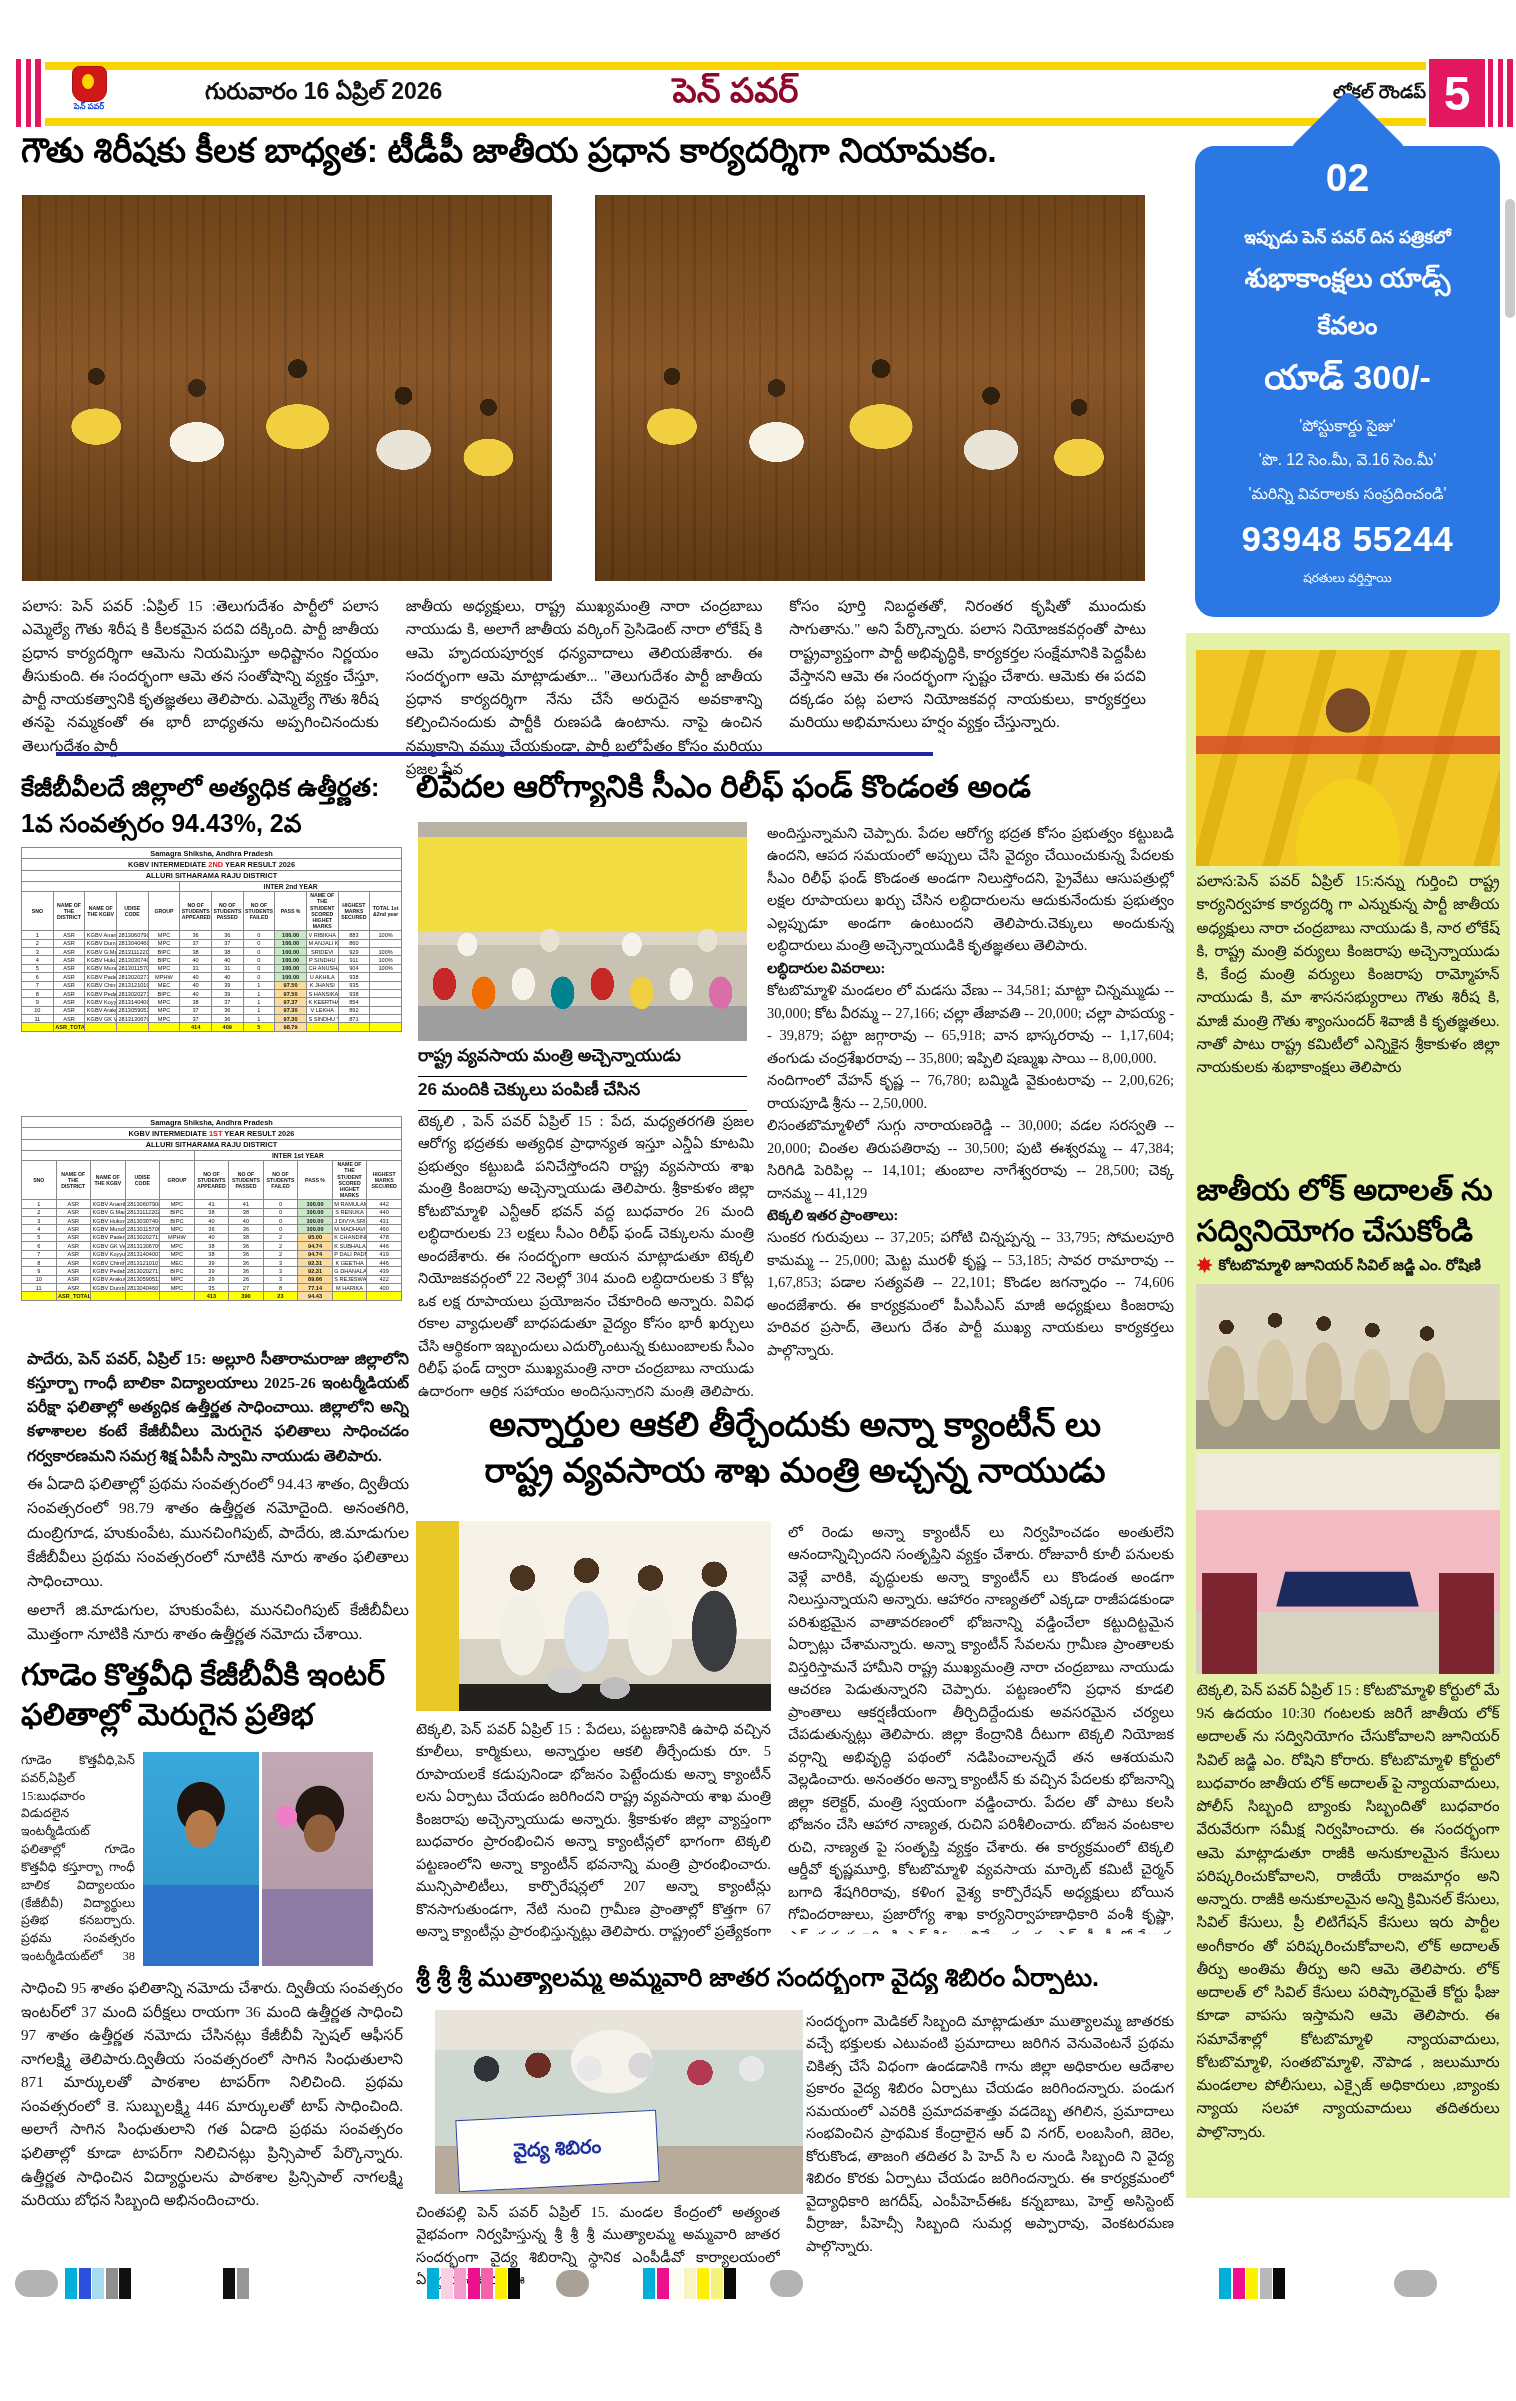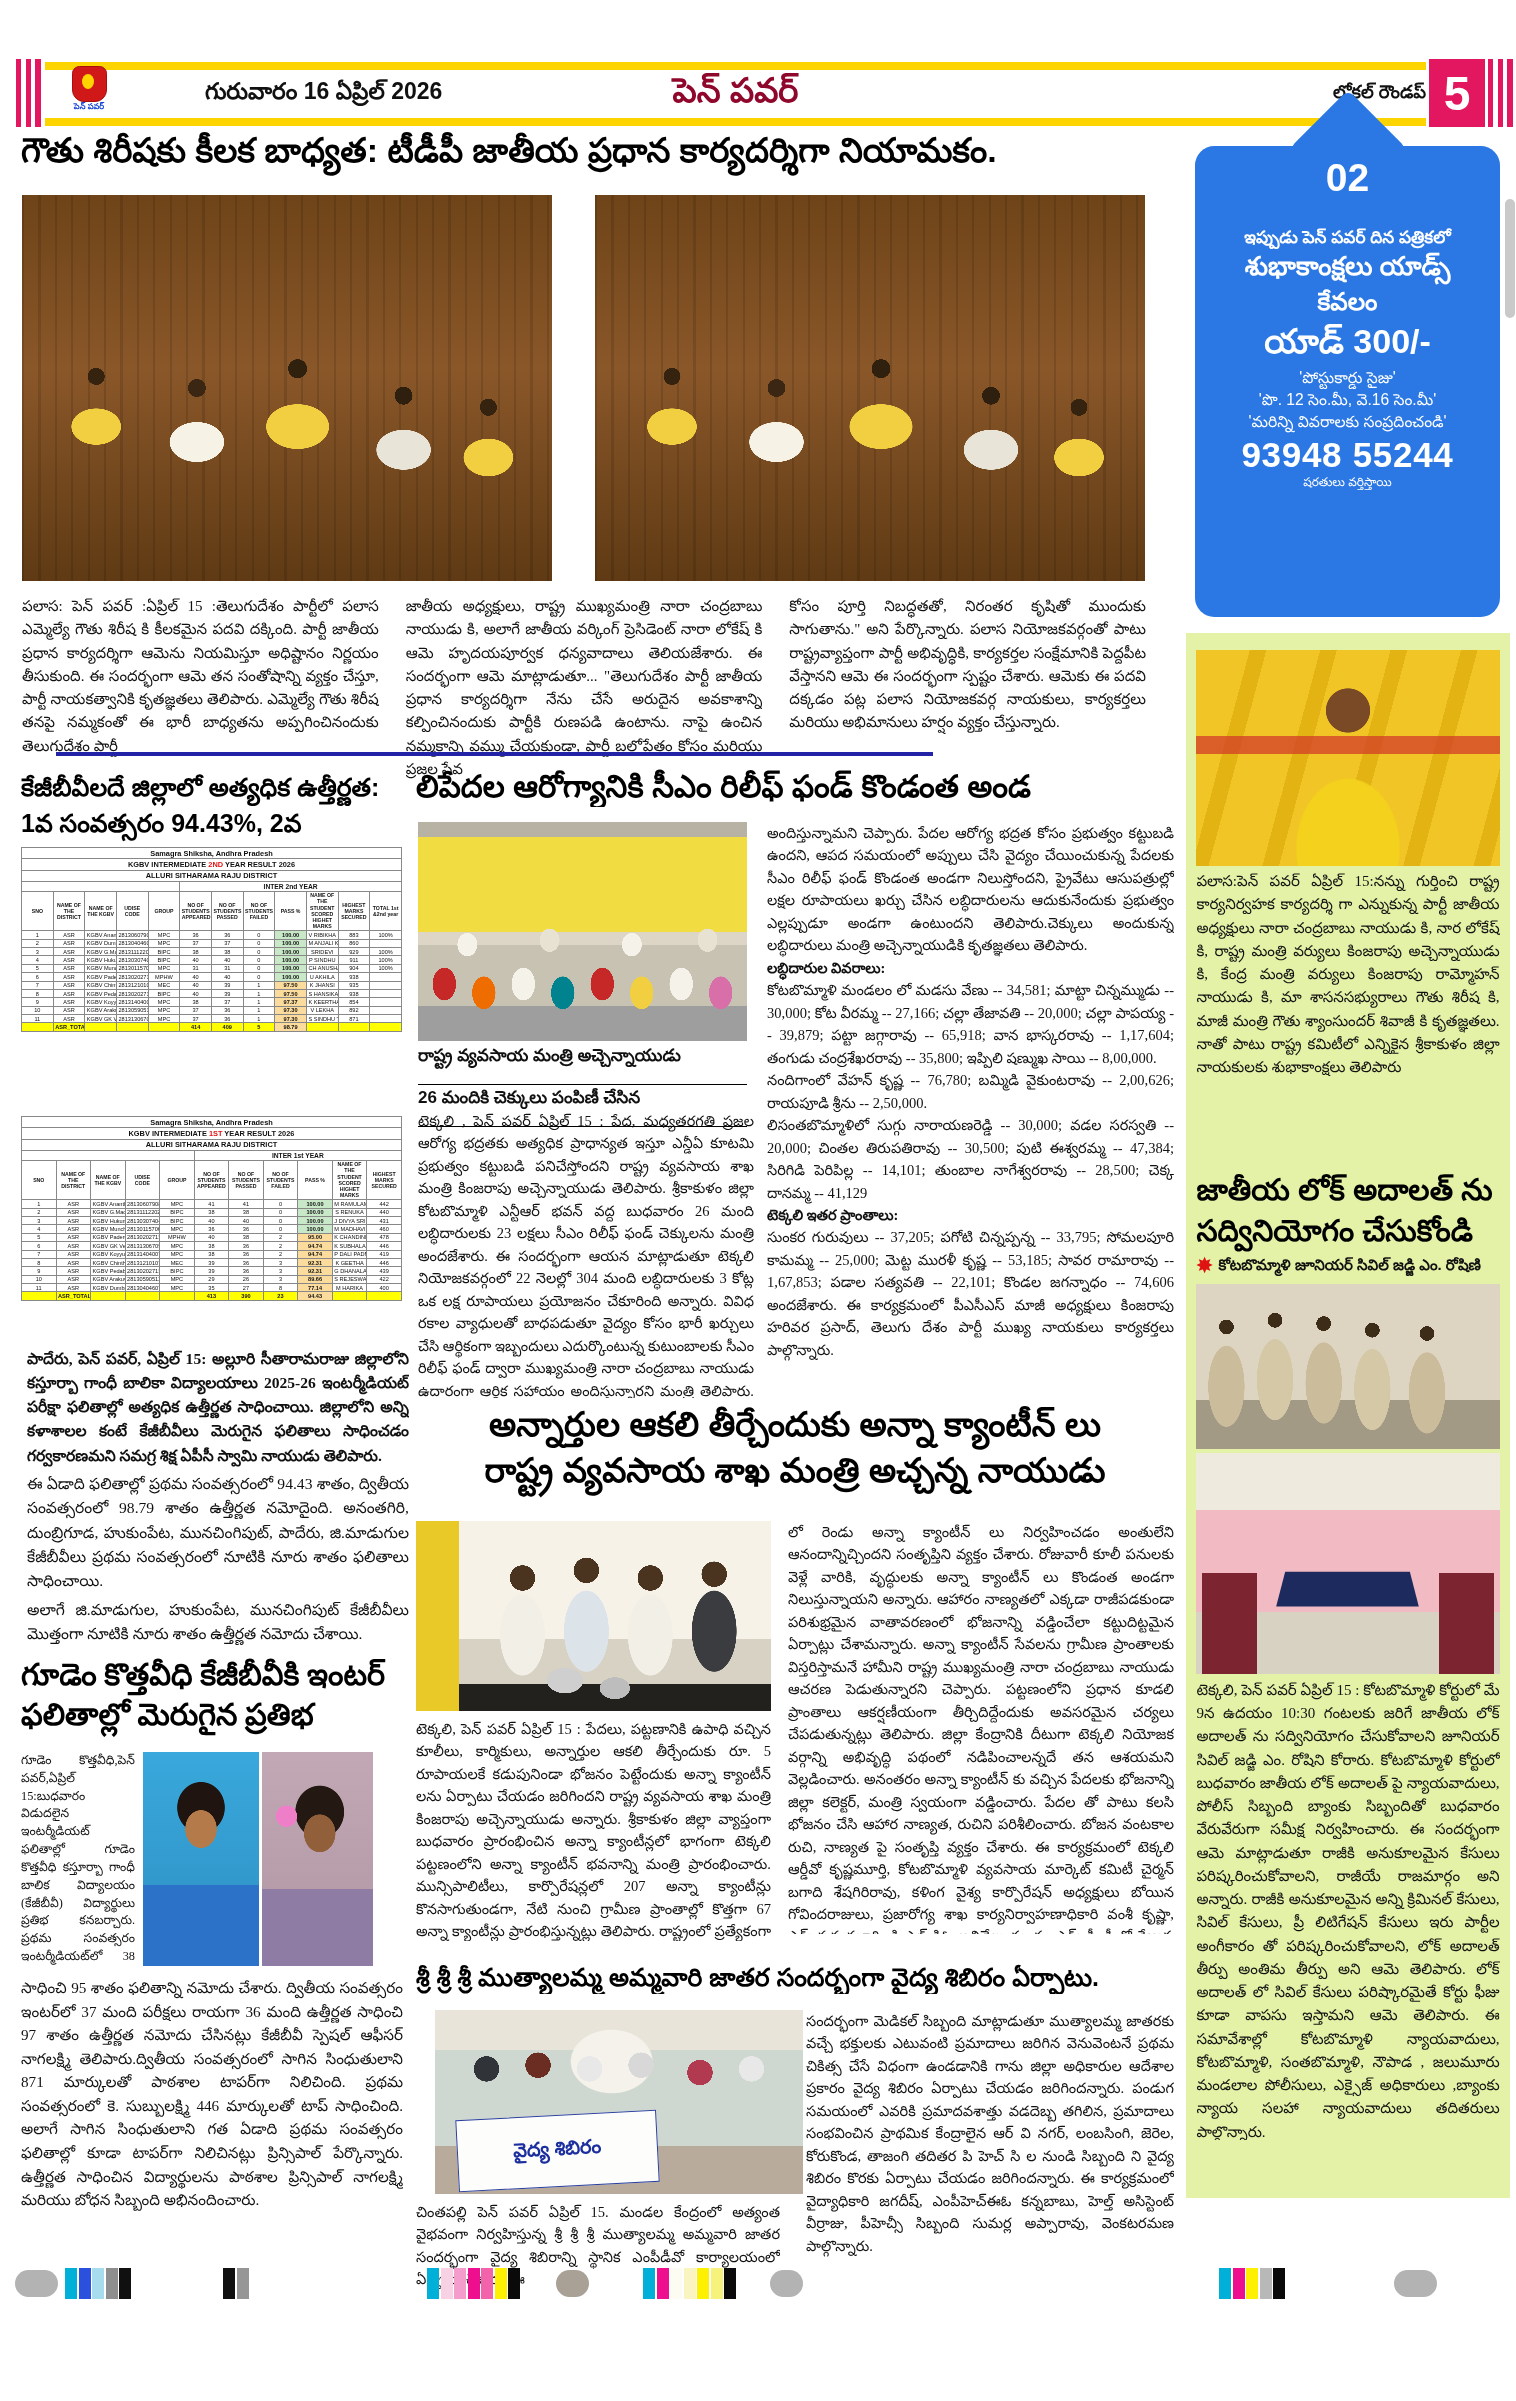--- a/index.html
+++ b/index.html
@@ -118,21 +118,21 @@
   .med-banner{position:absolute;left:6%;bottom:4%;width:54%;height:38%;background:#fdfdfb;
     border:1.5px solid #2a3f9e;transform:rotate(-3deg);display:flex;align-items:center;justify-content:center;
     font-family:"Liberation Sans",sans-serif;font-weight:bold;color:#1d2f9e;font-size:19.3px;overflow:hidden;}
   
   .ad-box{position:absolute;left:1195px;top:146px;width:305px;height:471px;background:#2b78e4;
     border-radius:19.3px;color:#fff;text-align:center;font-family:"Liberation Sans",sans-serif;}
   .ad-diamond{position:absolute;left:50%;top:-39px;width:83px;height:83px;background:#2b78e4;
     transform:translateX(-50%) rotate(45deg);border-radius:7.4px;}
   .ad-badge{position:absolute;left:1195px;top:156px;width:305px;text-align:center;color:#fff;
     font-family:"Liberation Sans",sans-serif;font-weight:bold;font-size:39px;}
-  .ad-inner{padding-top:82px;display:flex;flex-direction:column;align-items:center;}
+  .ad-inner{padding-top:82px;display:flex;flex-direction:column;gap:12px;align-items:center;}
   .ad-l1{font-size:17px;font-weight:bold;}
   .ad-l2{font-size:26px;font-weight:bold;}
   .ad-l3{font-size:24.5px;font-weight:bold;}
   .ad-price{font-size:34px;font-weight:bold;}
   .ad-note{font-size:15.6px;}
   .ad-phone{font-size:35px;font-weight:bold;letter-spacing:0.7px;}
   .ad-terms{font-size:12px;}
   
   .rail{position:absolute;left:1186px;top:633px;width:324px;height:1565px;background:#e3f2a6;
     padding:12px 10.4px;box-sizing:border-box;}
@@ -153,21 +153,21 @@
   .kgbv-table .ttl .red{color:#e01313;}
   .kgbv-table .band{font-weight:bold;font-size:6.7px;}
   .kgbv-table .pg{background:#c8e8c8;font-weight:bold;}
   .kgbv-table .po{background:#fbdc9c;font-weight:bold;}
   .kgbv-table .tot td{background:#ffff00;font-weight:bold;}
   .kgbv-table .tot td.po{background:#fbdc9c;}
   .kgbv-table td:nth-child(3){text-align:left;}
   
   .abs{position:absolute;}
   .cap{font-family:"Liberation Sans",sans-serif;font-weight:bold;font-size:17px;
-    border-bottom:1.5px solid #000;padding-bottom:15px;margin-bottom:3px;}
+    border-bottom:1.5px solid #000;padding-bottom:7px;margin-bottom:3px;}
   .bold-lead{font-weight:bold;}
   
   .chip{display:inline-block;width:12px;height:31px;margin-right:1.5px;vertical-align:top;}
   .pill{position:absolute;height:27px;background:#b3b3b3;border-radius:13.4px;top:2.2px;}
   .bar-group{position:absolute;top:0;}
   #color-bars{position:absolute;left:0;top:2268px;width:1516px;height:37px;}
 </style>
 </head>
 <body>
 

